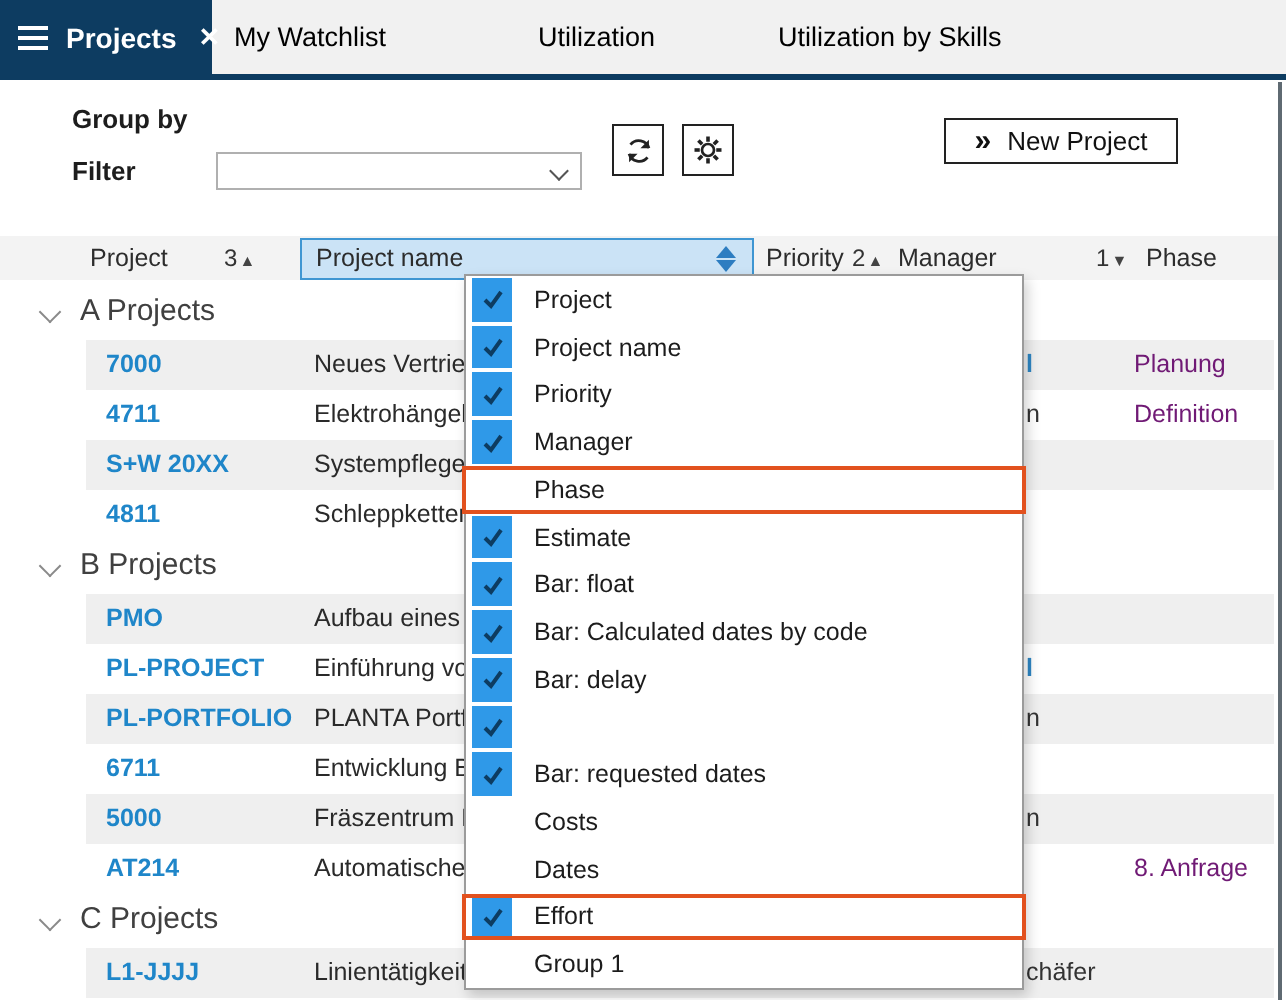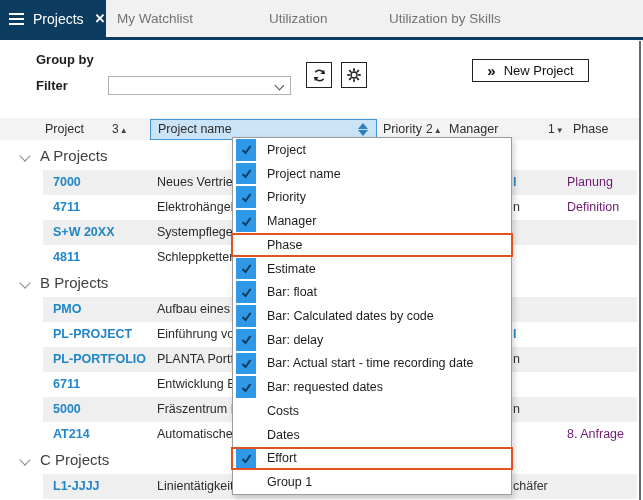--- a/index.html
+++ b/index.html
@@ -2,25 +2,25 @@
 <html><head>
 <meta charset="utf-8">
 <style>
   * { box-sizing: border-box; margin: 0; padding: 0; }
   body { font-family: "Liberation Sans", sans-serif; background: #fff; }
   .app { position: relative; width: 643px; height: 500px; background: #fff; overflow: hidden; }
 
   
   .tabbar { position: absolute; left: 0; top: 0; width: 643px; height: 40px; background: #f1f1f1; border-bottom: 3px solid #0d3c61; }
   .tab-active { position: absolute; left: 0; top: 0; width: 106px; height: 37px; background: #0d3c61; color: #fff; display: flex; align-items: center; gap: 9px; padding: 0 9px; }
-  .tab-active .lbl { font-size: 14px; font-weight: 400; }
+  .tab-active .lbl { font-size: 14px; font-weight: 700; }
   .hamburger { display: inline-flex; flex-direction: column; gap: 3px; cursor: pointer; }
   .hamburger i { display: block; width: 15px; height: 2px; background: #fff; }
   .close-x { font-size: 13px; font-weight: 700; cursor: pointer; margin-left: 2px; }
-  .tab-inactive { position: absolute; top: 0; height: 37px; display: flex; align-items: center; color: #737373; font-size: 13.5px; cursor: pointer; }
+  .tab-inactive { position: absolute; top: 0; height: 37px; display: flex; align-items: center; color: #000000; font-size: 13.5px; cursor: pointer; }
   .tab-watchlist { left: 117px; }
   .tab-utilization { left: 269px; }
   .tab-utilskills { left: 389px; }
 
   
   .tb-label { position: absolute; left: 10px; font-size: 13px; font-weight: 700; color: #1d1d1d; margin-left: 26px; }
   .tb-select { position: absolute; left: 108px; width: 183px; height: 19px; border: 1px solid #b0b0b0; background: #fff; font-size: 12.5px; color: #222; display: flex; align-items: center; padding: 0 20px 0 6px; cursor: pointer; }
   .sel-chev { position: absolute; right: 7px; top: 5px; width: 7px; height: 7px; border-left: 1.5px solid #555; border-bottom: 1.5px solid #555; transform: rotate(-45deg); }
   .icon-btn { position: absolute; width: 26px; height: 26px; border: 1.5px solid #222; background: #fff; display: flex; align-items: center; justify-content: center; cursor: pointer; }
   .btn-new { position: absolute; left: 472px; top: 59px; width: 117px; height: 23px; border: 1.5px solid #222; background: #fff; display: flex; align-items: center; justify-content: center; gap: 8px; font-size: 13px; color: #111; cursor: pointer; }
@@ -274,21 +274,20 @@
           </svg>
         </span>
         <span class="lbl">Bar: delay</span>
       </div>
       <div class="menu-item">
         <span class="cb">
           <svg width="13" height="13" viewBox="0 0 13 13">
             <polyline points="2.5,7 5.5,10 10.5,3" fill="none" stroke="#0d3c61" stroke-width="2"></polyline>
           </svg>
         </span>
-        <span class="lbl">Bar: Actual start - time recording date</span>
       </div>
       <div class="menu-item">
         <span class="cb">
           <svg width="13" height="13" viewBox="0 0 13 13">
             <polyline points="2.5,7 5.5,10 10.5,3" fill="none" stroke="#0d3c61" stroke-width="2"></polyline>
           </svg>
         </span>
         <span class="lbl">Bar: requested dates</span>
       </div>
       <div class="menu-item">

